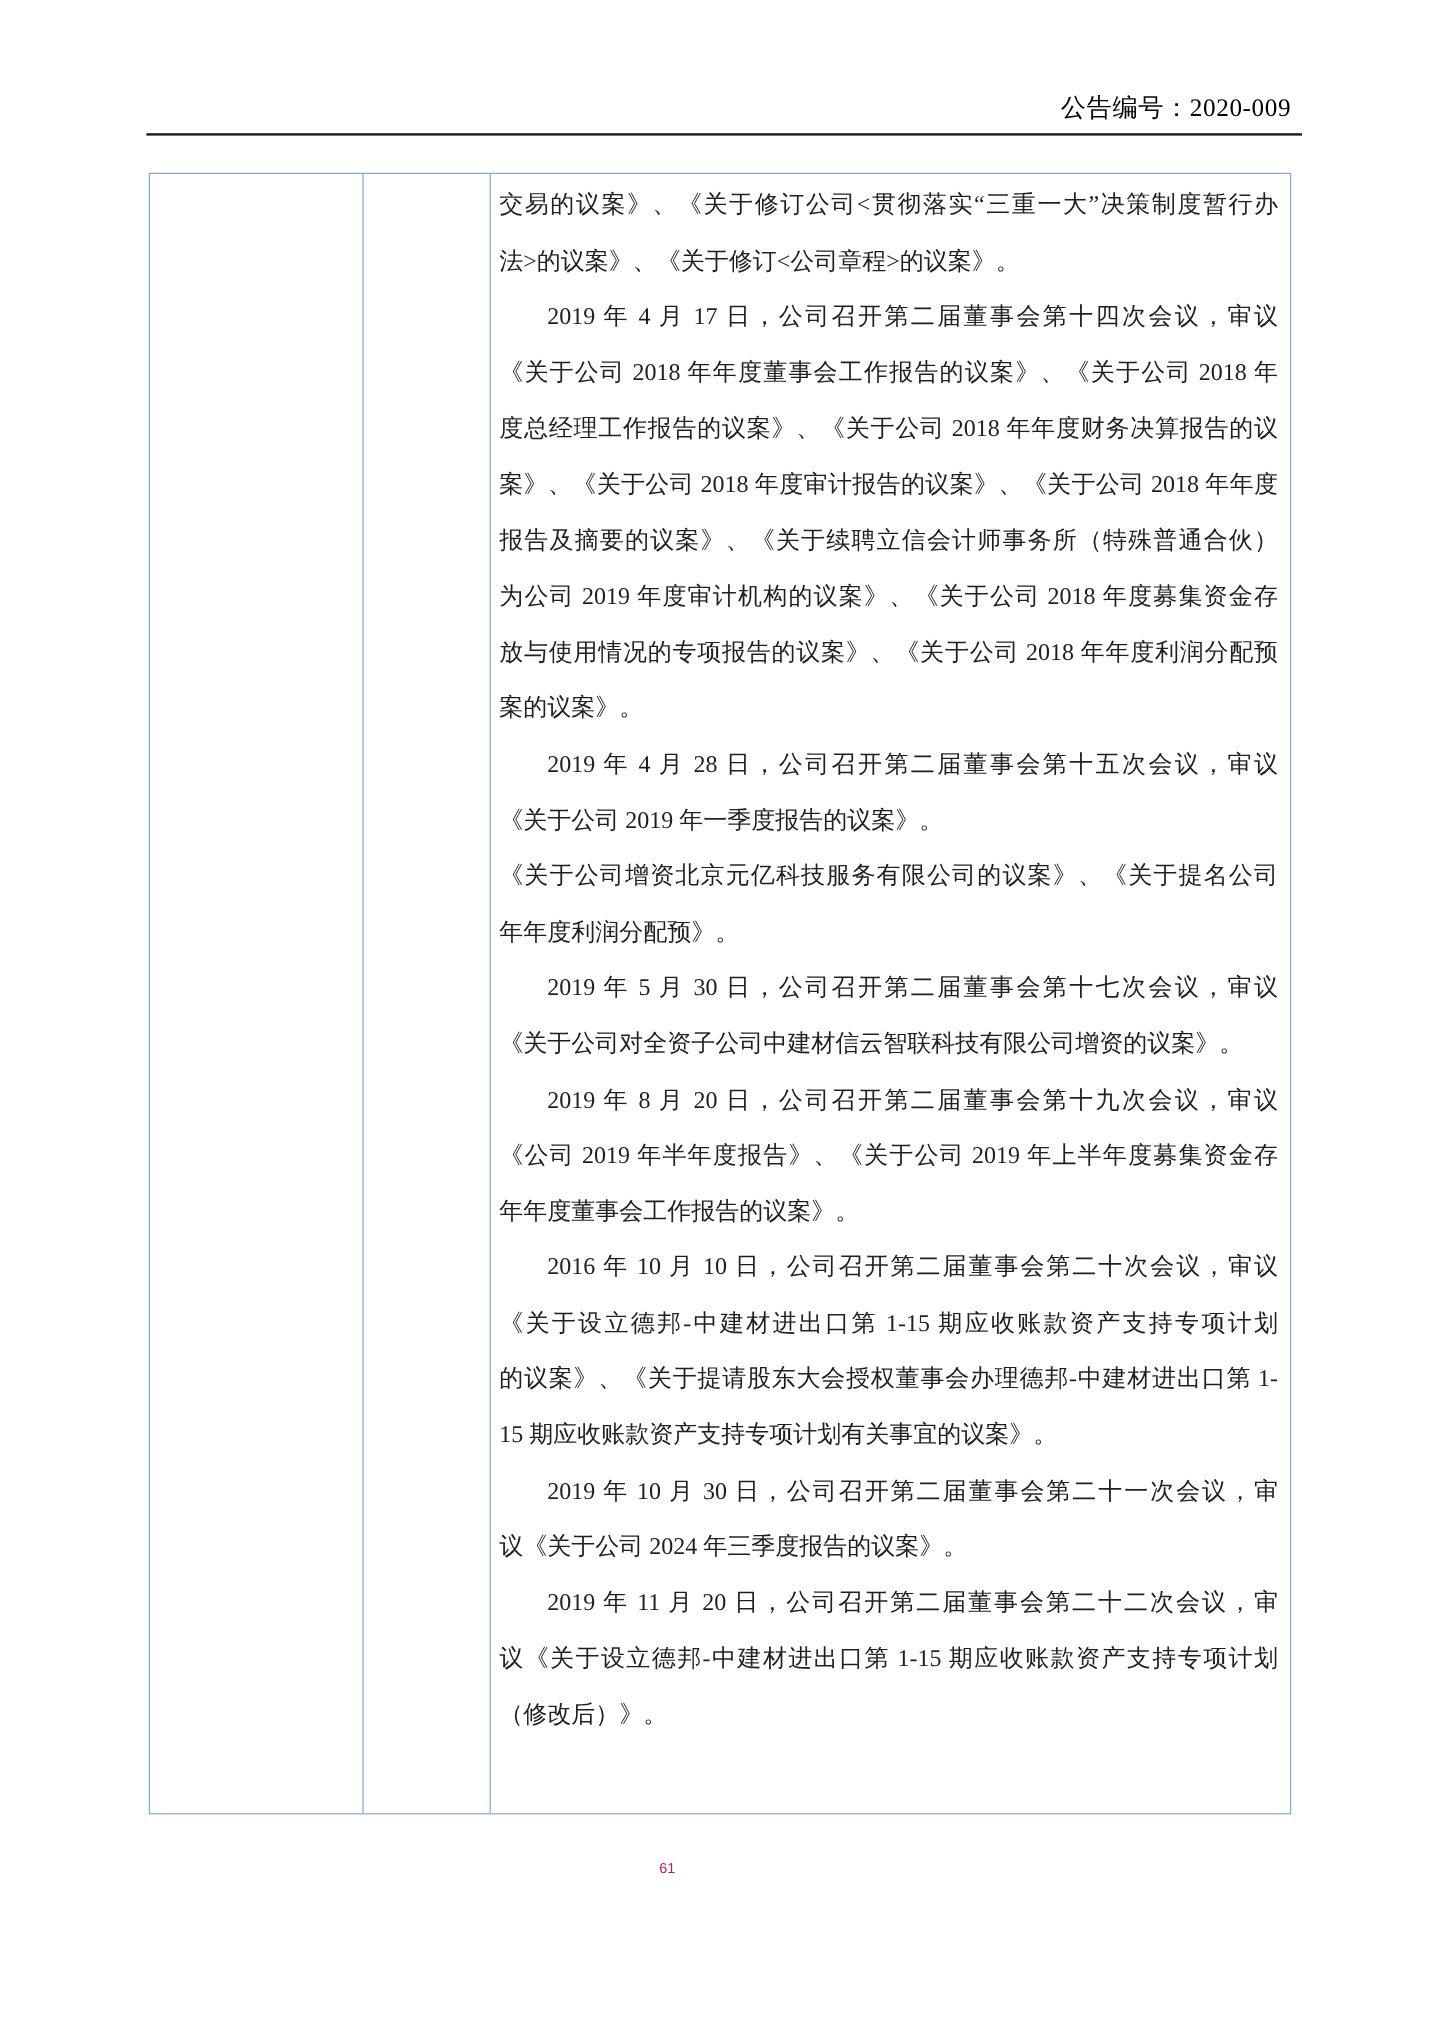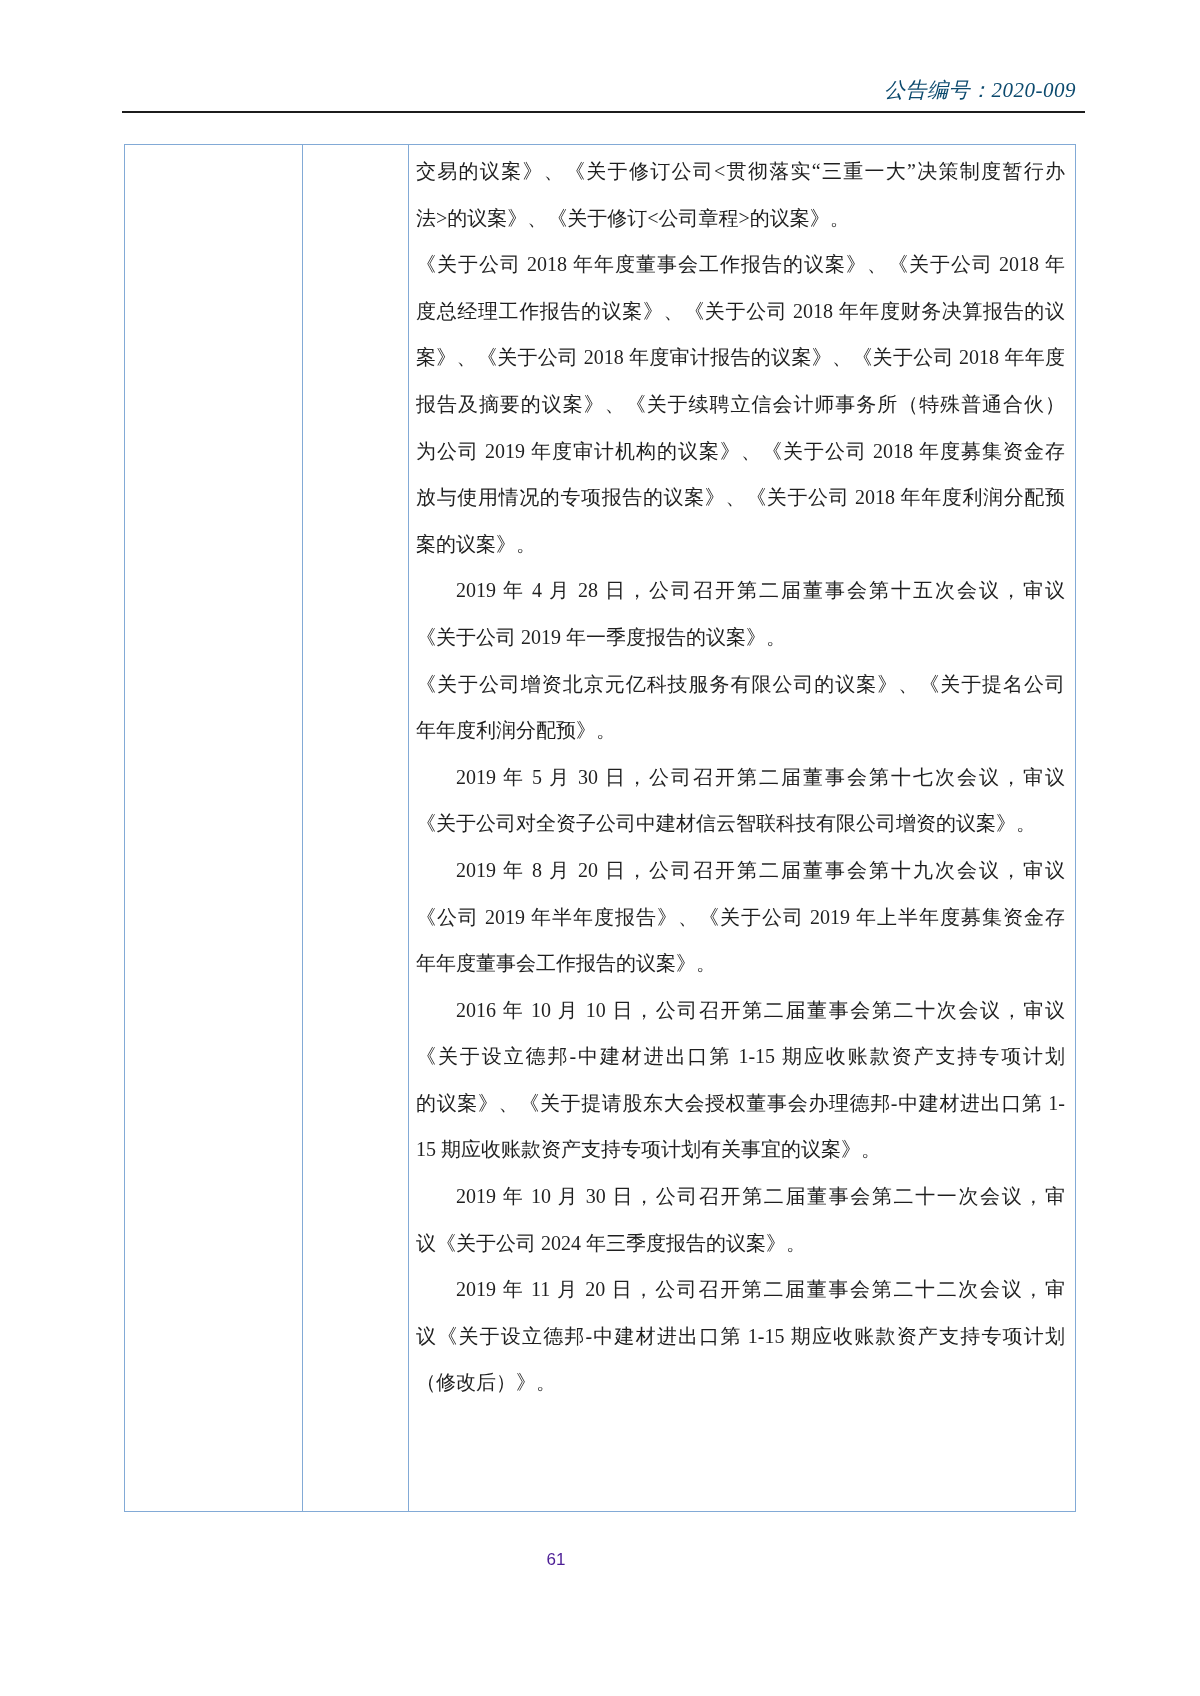--- a/index.html
+++ b/index.html
@@ -18,23 +18,22 @@
   }
   
   .announcement-no {
     position: absolute;
     top: 76px;
     left: 124px;
     width: 952px;
     text-align: right;
     font-size: 21px;
     letter-spacing: 0.5px;
-    color: #0c4a6e;
+    color: #000000;
     white-space: nowrap;
-    font-style: italic;
   }
   .header-rule {
     position: absolute;
     top: 111px;
     left: 122px;
     width: 963px;
     height: 2px;
     background: #1c1c1c;
   }
   
@@ -84,41 +83,42 @@
   .line.indent {
     text-indent: 40px;
   }
   
   .page-number {
     position: absolute;
     top: 1550px;
     left: 520px;
     width: 72px;
     text-align: center;
-    font-size: 17px;
+    font-size: 12px;
     font-family: "Liberation Sans", "DejaVu Sans", sans-serif;
-    color: #4c1d95;
+    color: #be185d;
   }
 </style>
 </head>
 <body>
 
 <div class="page">
 
   <div class="announcement-no">公告编号：2020-009</div>
 
   <div class="header-rule"></div>
 
   <div class="doc-table">
     <div class="cell cell-1"></div>
     <div class="cell cell-2"></div>
     <div class="cell cell-3">
       <div>
           <div class="line full">交易的议案》、《关于修订公司&lt;贯彻落实“三重一大”决策制度暂行办</div>
           <div class="line">法&gt;的议案》、《关于修订&lt;公司章程&gt;的议案》。</div>
+          <div class="line full indent">2019 年 4 月 17 日，公司召开第二届董事会第十四次会议，审议</div>
           <div class="line full">《关于公司 2018 年年度董事会工作报告的议案》、《关于公司 2018 年</div>
           <div class="line full">度总经理工作报告的议案》、《关于公司 2018 年年度财务决算报告的议</div>
           <div class="line full">案》、《关于公司 2018 年度审计报告的议案》、《关于公司 2018 年年度</div>
           <div class="line full">报告及摘要的议案》、《关于续聘立信会计师事务所（特殊普通合伙）</div>
           <div class="line full">为公司 2019 年度审计机构的议案》、《关于公司 2018 年度募集资金存</div>
           <div class="line full">放与使用情况的专项报告的议案》、《关于公司 2018 年年度利润分配预</div>
           <div class="line">案的议案》。</div>
           <div class="line full indent">2019 年 4 月 28 日，公司召开第二届董事会第十五次会议，审议</div>
           <div class="line">《关于公司 2019 年一季度报告的议案》。</div>
           <div class="line full">《关于公司增资北京元亿科技服务有限公司的议案》、《关于提名公司</div>

